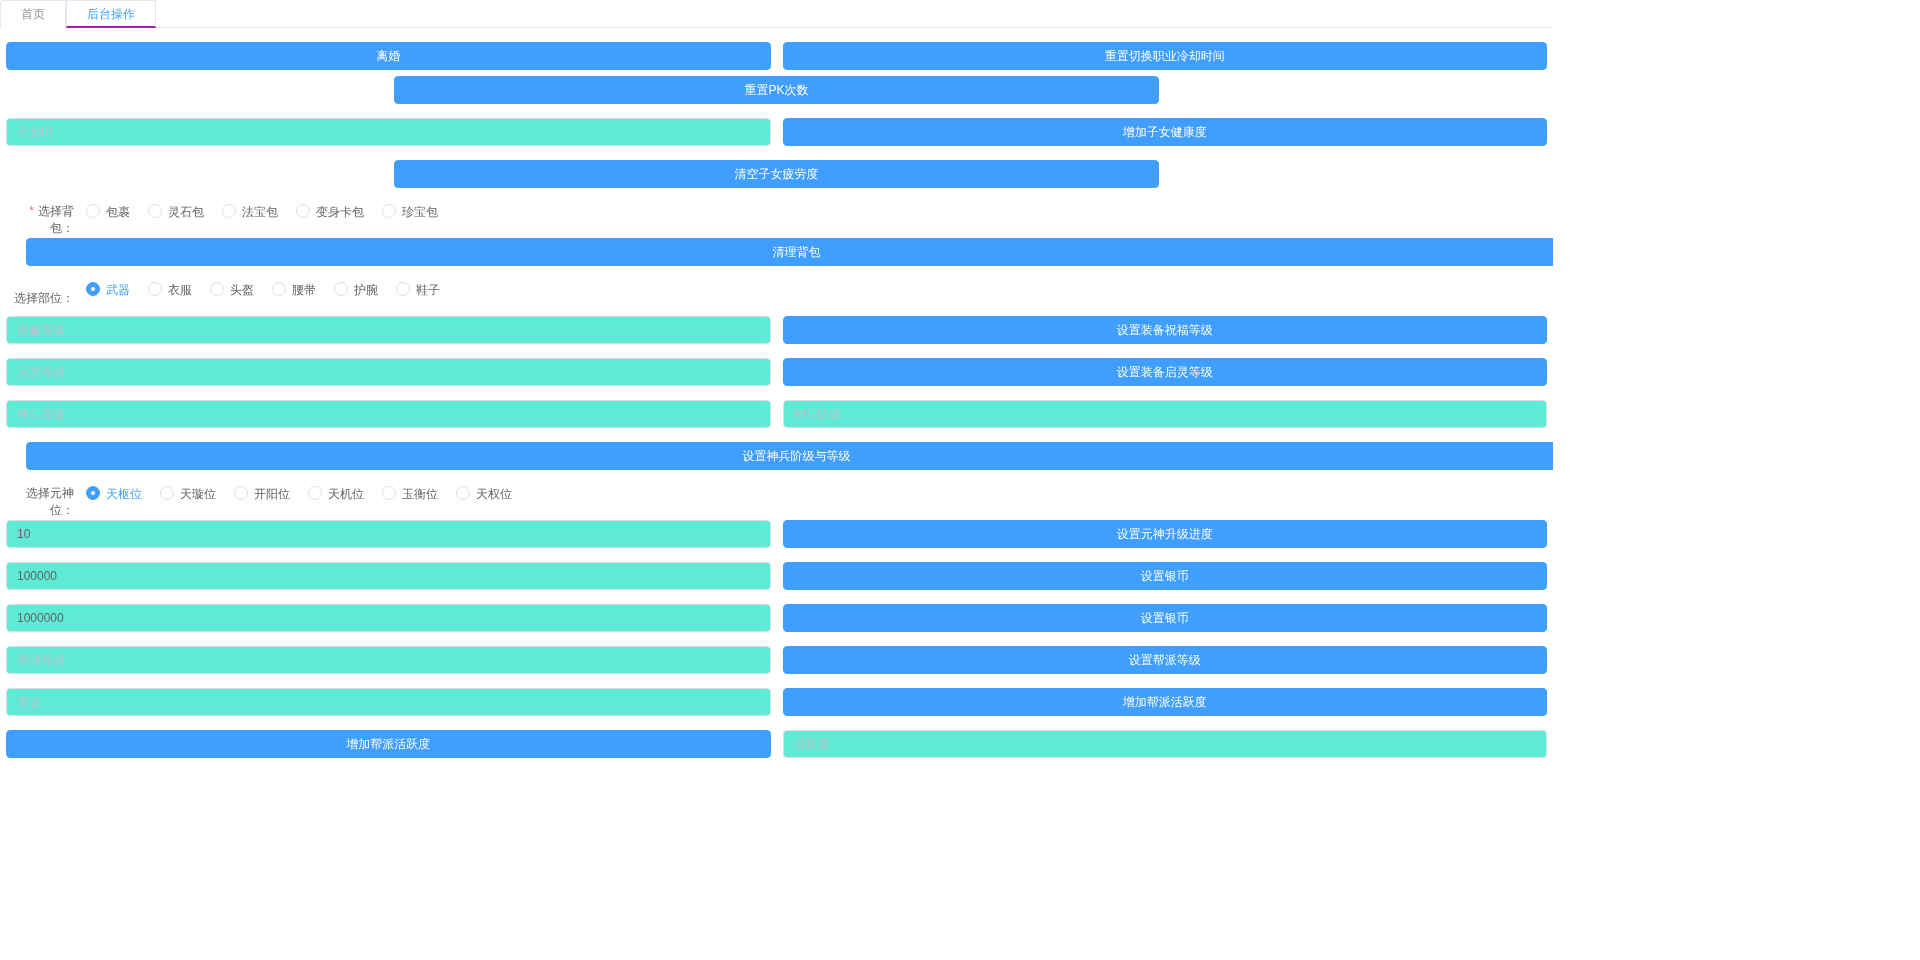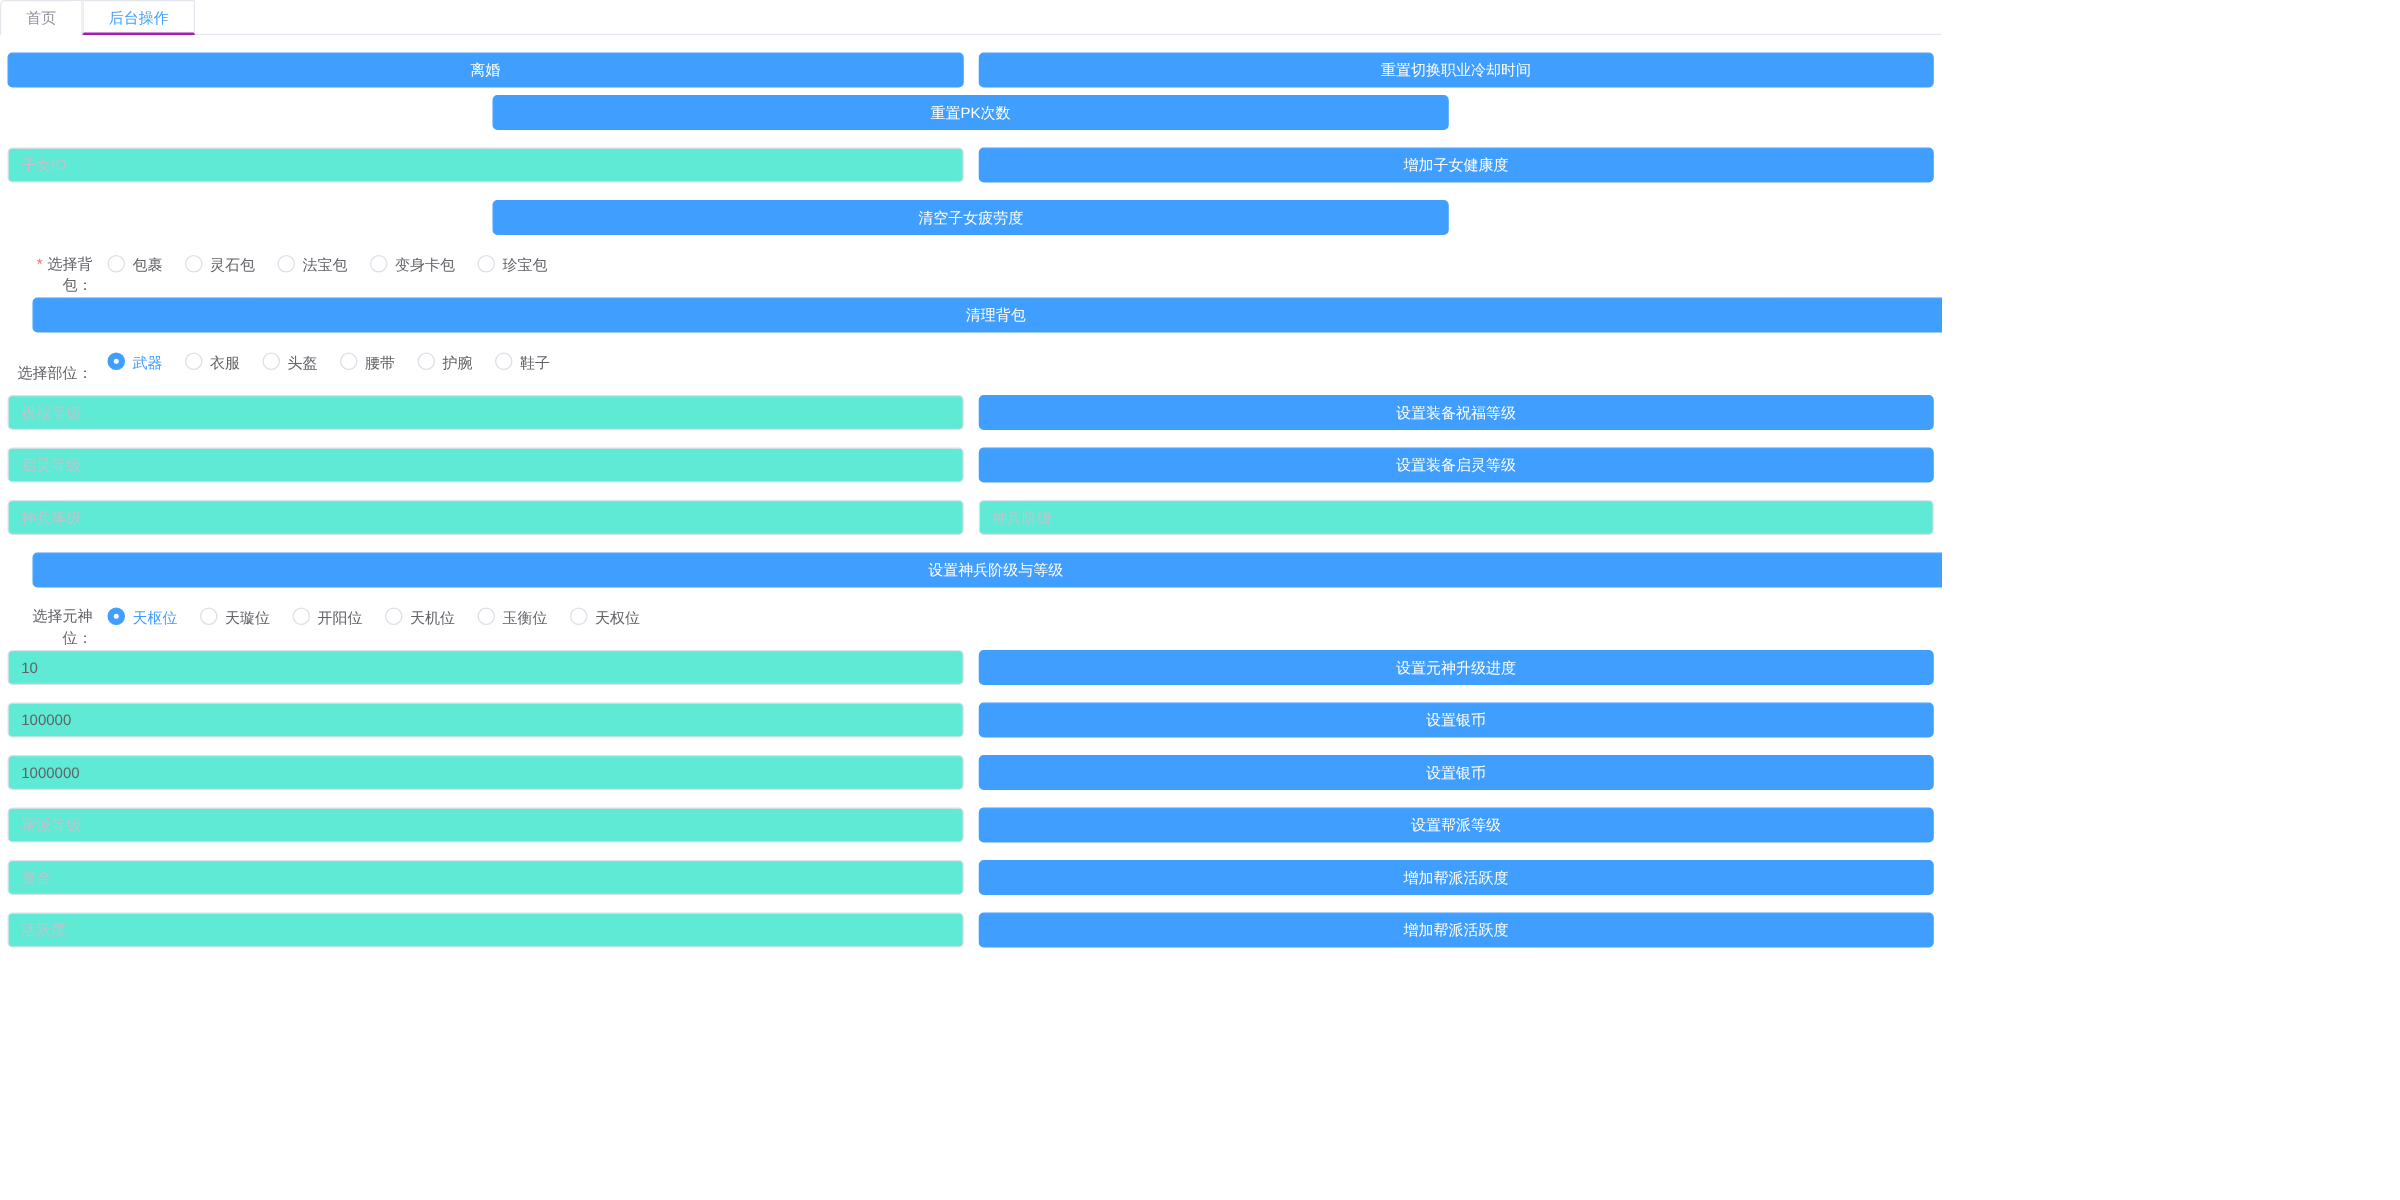--- a/index.html
+++ b/index.html
@@ -378,23 +378,23 @@
         </div>
       <div class="cell half">
           <button class="btn">增加帮派活跃度</button>
         </div>
     </div>
 
     <div class="sp"></div>
 
     <div class="row">
       <div class="cell half">
+          <button class="btn">增加帮派活跃度</button>
+        </div>
+      <div class="cell half">
           <input class="input" placeholder="活跃度" style="">
-        </div>
-      <div class="cell half">
-          <button class="btn">增加帮派活跃度</button>
         </div>
     </div>
 
     <div style="height:40px"></div>
 
   </div>
 </div>
 
 </body></html>

